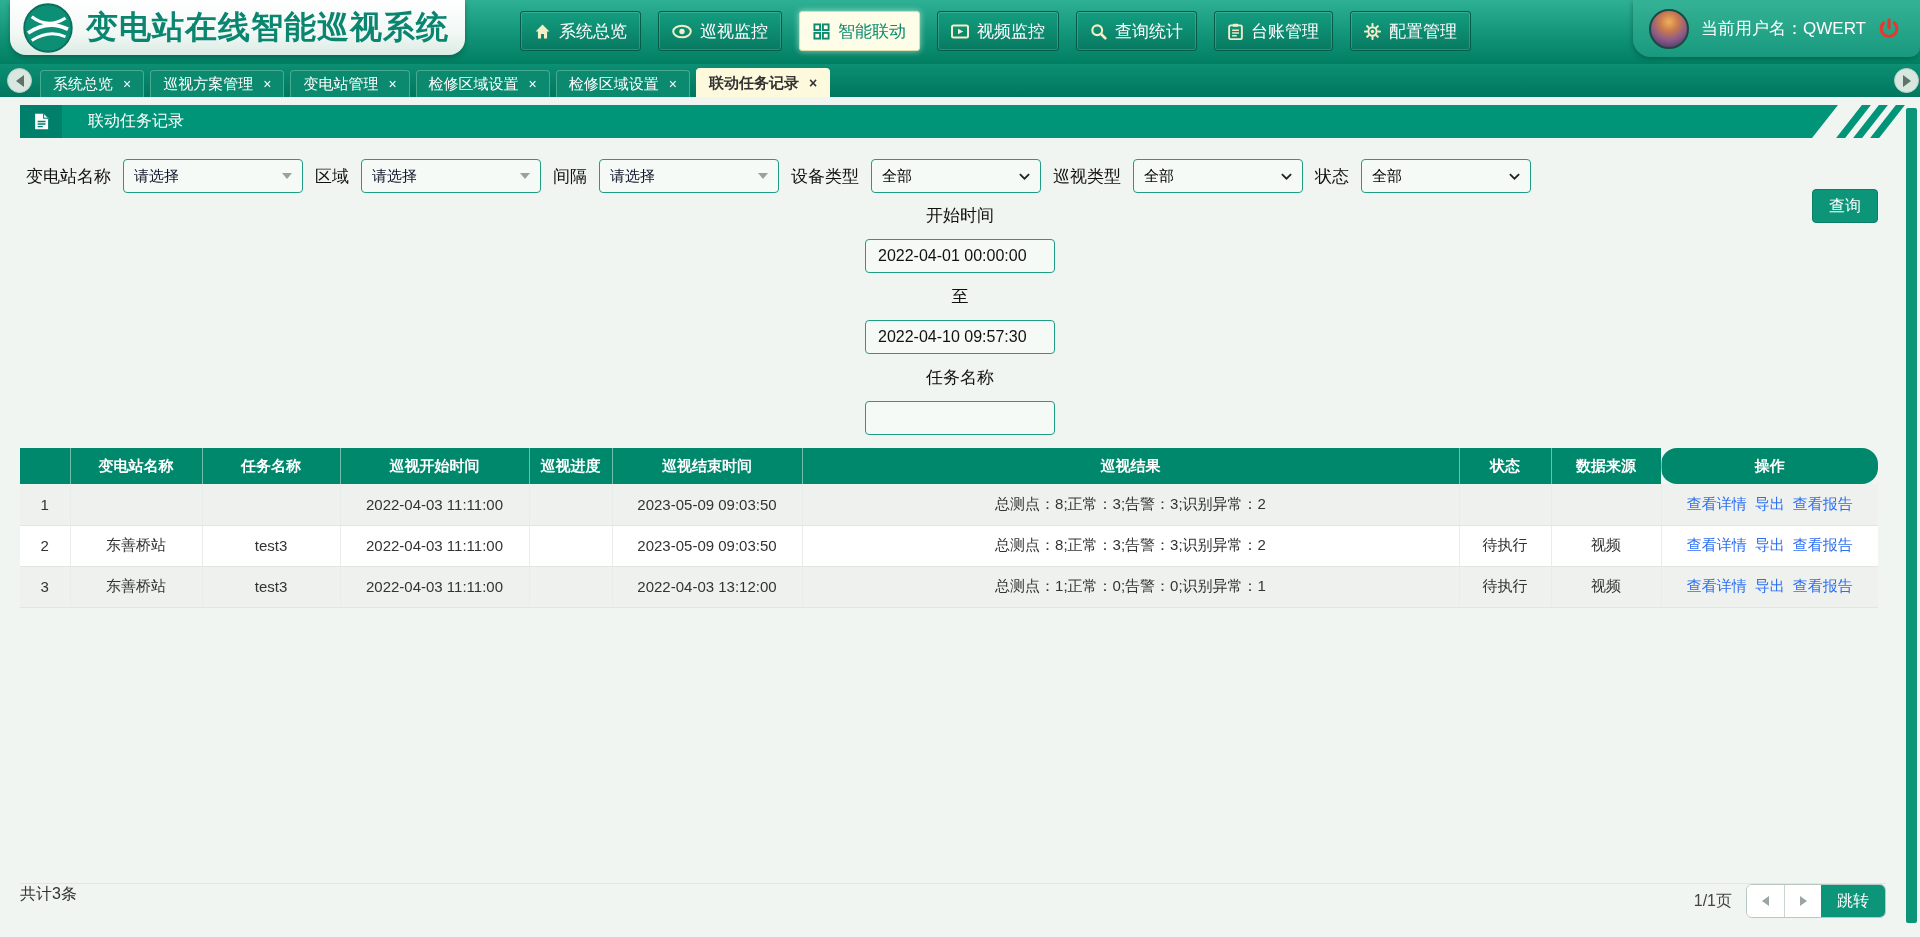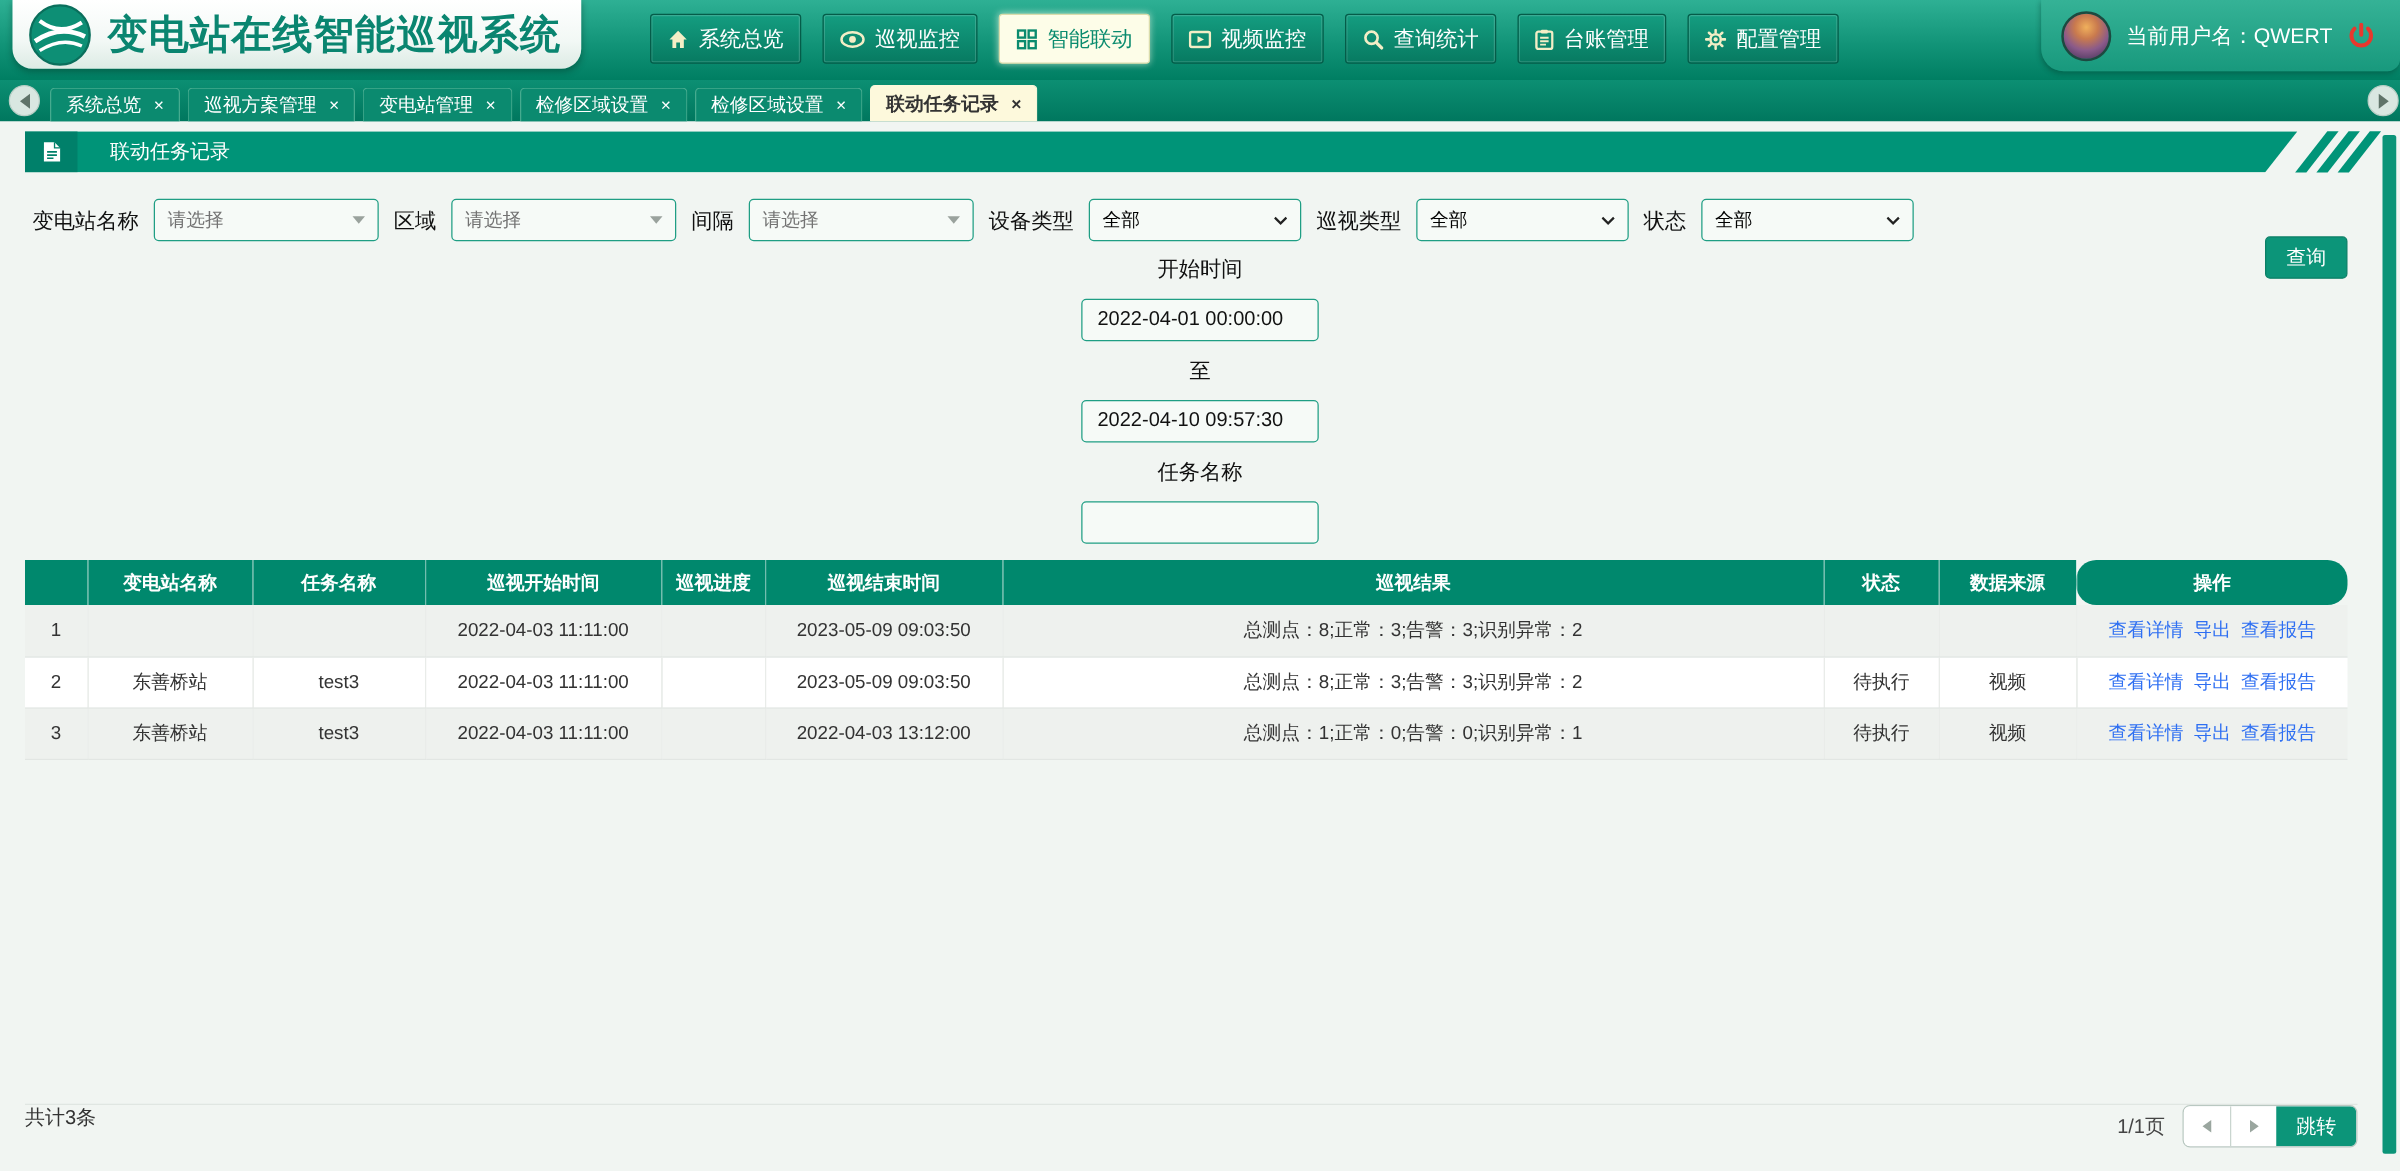--- a/index.html
+++ b/index.html
@@ -81,21 +81,21 @@
   .stripe { width:9px; height:33px; background:#009478; transform:skewX(-38deg); }
   
   .filters { position:relative; margin:21px 26px 0 26px; font-size:17px; color:#111; }
   .frow { display:flex; align-items:center; gap:12px; }
   .frow + .frow { margin-top:11px;flex-direction:column; }
   .flabel { white-space:nowrap; }
   .select-ph, .select-nv, .text-input {
     height:34px; border:1px solid #1f9e84; border-radius:4px; background:#f6faf7;
     display:flex; align-items:center; padding:0 10px; font-size:15px;
   }
-  .select-ph { width:180px; color:#737373; cursor:pointer; }
+  .select-ph { width:180px; color:#0f172a; cursor:pointer; }
   .select-nv { width:170px; color:#000; cursor:pointer; }
   .arrow-ph { margin-left:auto; width:0; height:0; border-left:5px solid transparent; border-right:5px solid transparent; border-top:6px solid #9aa29d; }
   .arrow-nv { margin-left:auto; display:flex; }
   .text-input { width:190px; font-family:inherit; font-size:16px; color:#111; padding:0 12px; outline:none; }
   input.text-input { display:inline-block; line-height:32px; }
   .query-btn {
     position:absolute; right:16px; top:30px; width:66px; height:34px;
     background:#0c9579; color:#fff; font-size:16px; border:1px solid #0a english; border:1px solid #0a7f66;
     border-radius:4px; display:flex; align-items:center; justify-content:center; cursor:pointer;
   }

